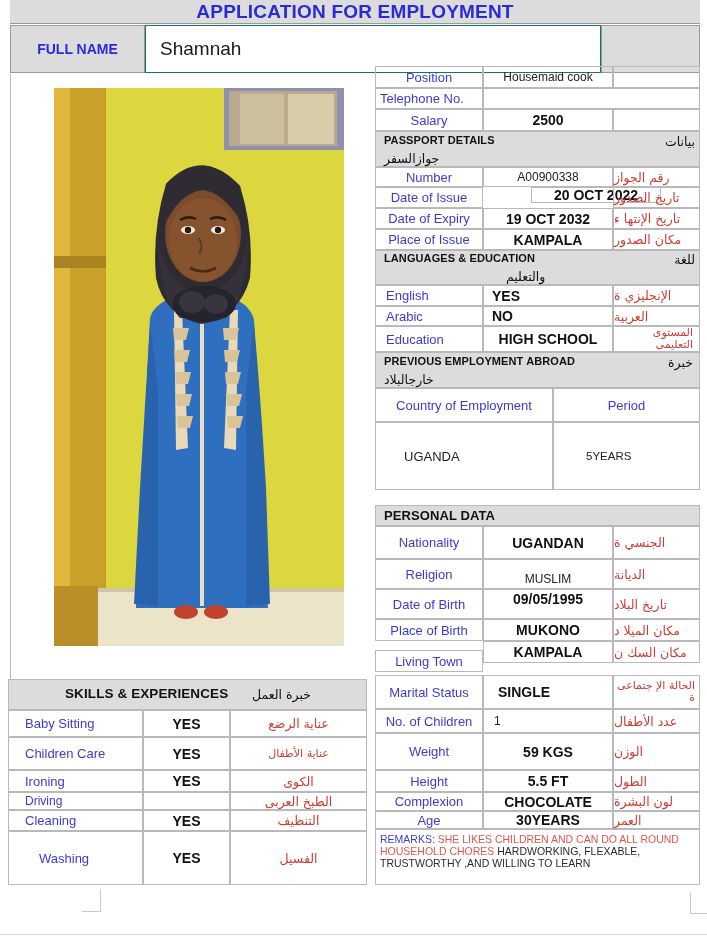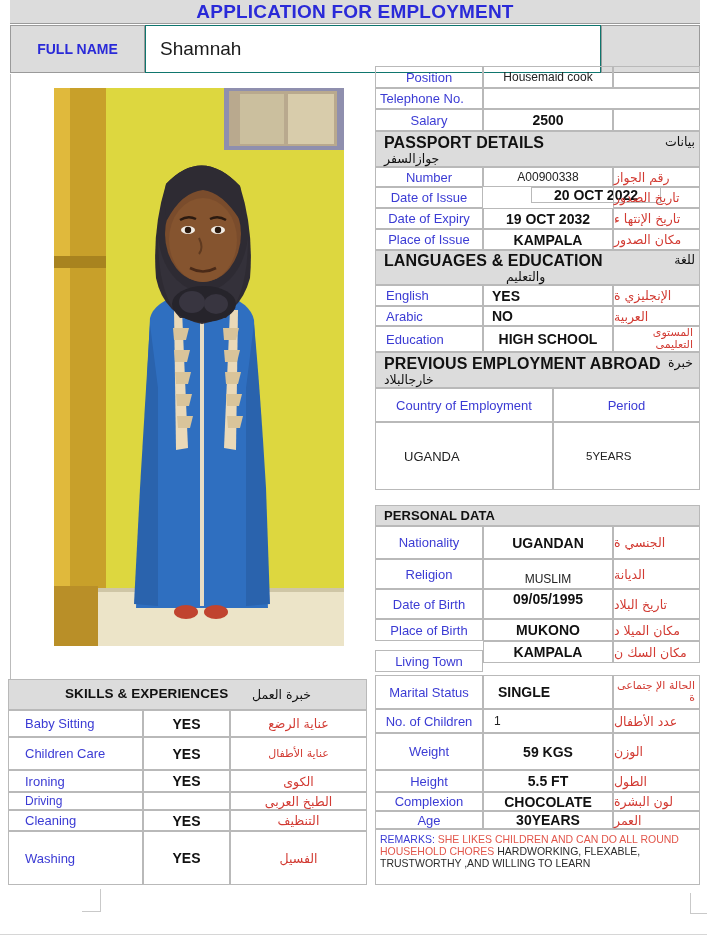--- a/index.html
+++ b/index.html
@@ -14,21 +14,21 @@
   .cell{position:absolute;box-sizing:border-box;display:flex;align-items:center;}
   .b{border:1px solid #b9b9b9;}
   .gray{background:#dcdcdc;}
   .lbl{color:#3b3bd4;font-size:13px;}
   .val{color:#111;font-weight:bold;font-size:14px;justify-content:center;}
   .val-s{color:#222;font-weight:normal;font-size:12px;}
   .ar{color:#d23b33;font-size:12.5px;direction:rtl;text-align:right;
       font-family:"DejaVu Sans","Liberation Sans",sans-serif;}
   .ar-blk{color:#111;font-size:12.5px;direction:rtl;
       font-family:"DejaVu Sans","Liberation Sans",sans-serif;}
-  .secthead{color:#111;font-size:16px;font-weight:bold;letter-spacing:.1px;}
+  .secthead{color:#111;font-size:11px;font-weight:bold;letter-spacing:.1px;}
 
   
   #title-bar{left:10px;top:0;width:690px;height:24px;background:#dcdcdc;
      justify-content:center;border-bottom:1px solid #9a9a9a;}
   #title-text{color:#2a2ad8;font-size:19px;font-weight:bold;letter-spacing:.2px;}
 
   
   #fullname-label{left:10px;top:25px;width:135px;height:48px;background:#dcdcdc;
      border:1px solid #9a9a9a;justify-content:center;}
   #fullname-label span{color:#2a2ad8;font-size:14px;font-weight:bold;}
@@ -393,21 +393,21 @@
   <div class="cell b sk3 ar" style="top:792px;height:18px;justify-content:center;">الطبخ العربى</div>
 
   <div class="cell b sk1" style="top:810px;height:21px;padding-left:16px;">
     <span class="lbl">Cleaning</span>
     </div>
   <div class="cell b sk2" style="top:810px;height:21px;">
     <span class="val" style="margin:0 auto;">YES</span>
     </div>
   <div class="cell b sk3 ar" style="top:810px;height:21px;justify-content:center;">التنظيف</div>
 
-  <div class="cell b sk1" style="top:831px;height:54px;padding-left:16px;">
+  <div class="cell b sk1" style="top:831px;height:54px;padding-left:30px;">
     <span class="lbl">Washing</span>
     </div>
   <div class="cell b sk2" style="top:831px;height:54px;">
     <span class="val" style="margin:0 auto;">YES</span>
     </div>
   <div class="cell b sk3 ar" style="top:831px;height:54px;justify-content:center;">الفسيل</div>
 
   <div class="corner" id="corner-left"></div>
   <div class="corner" id="corner-right"></div>
   <div id="page-edge"></div>

